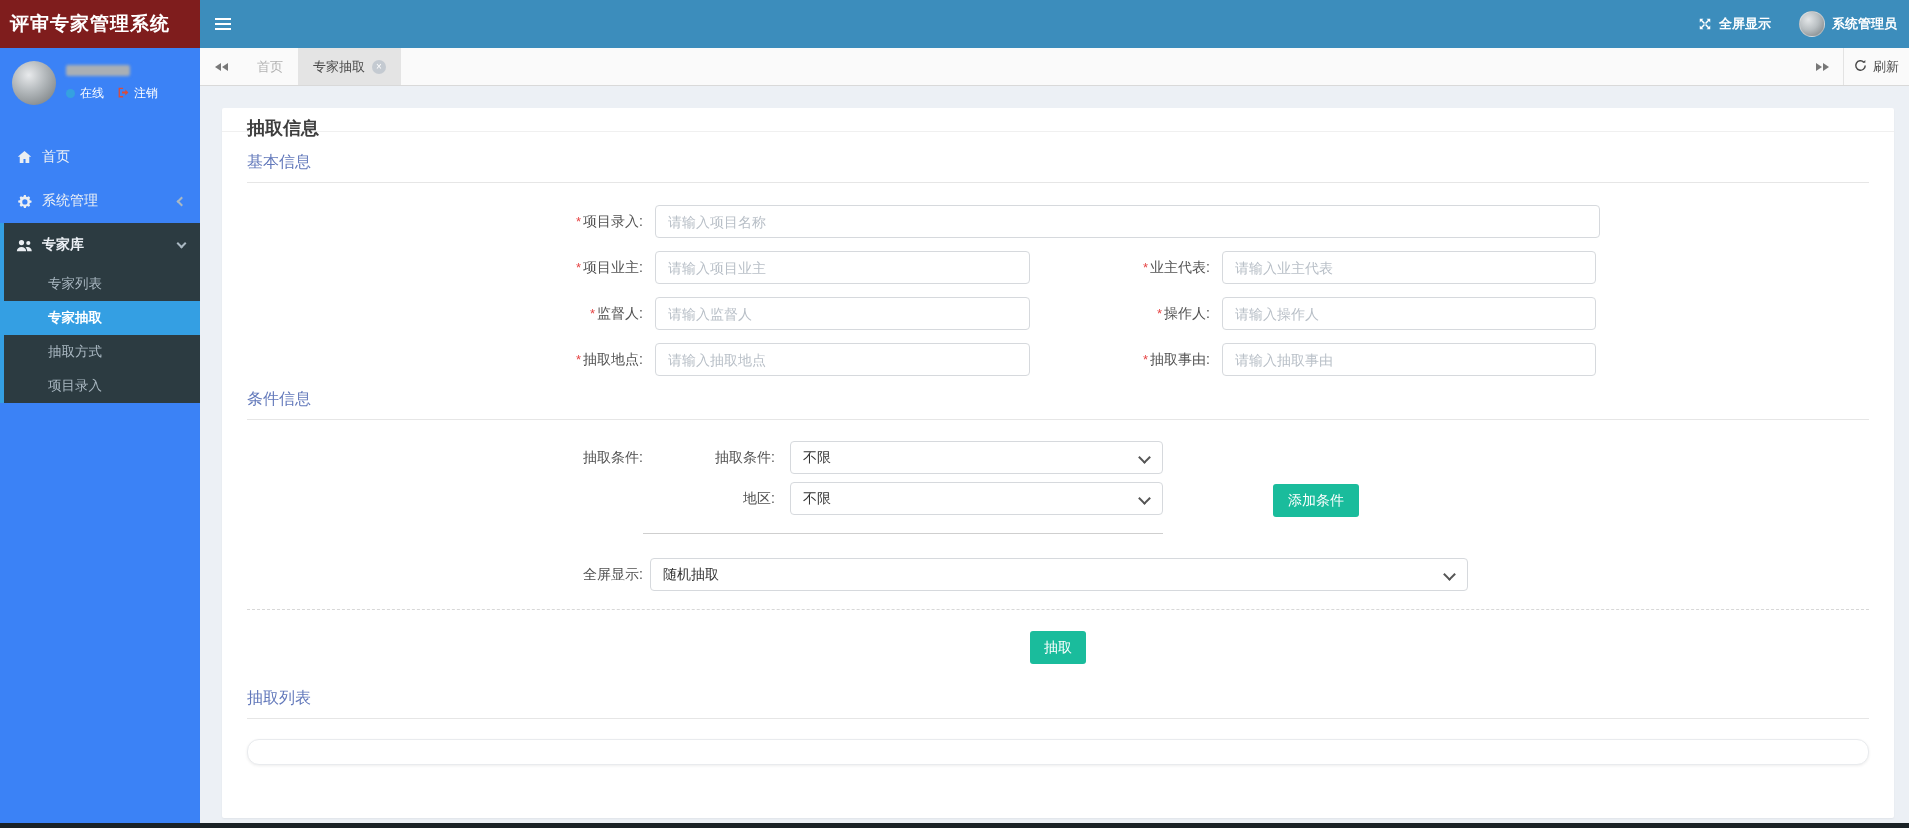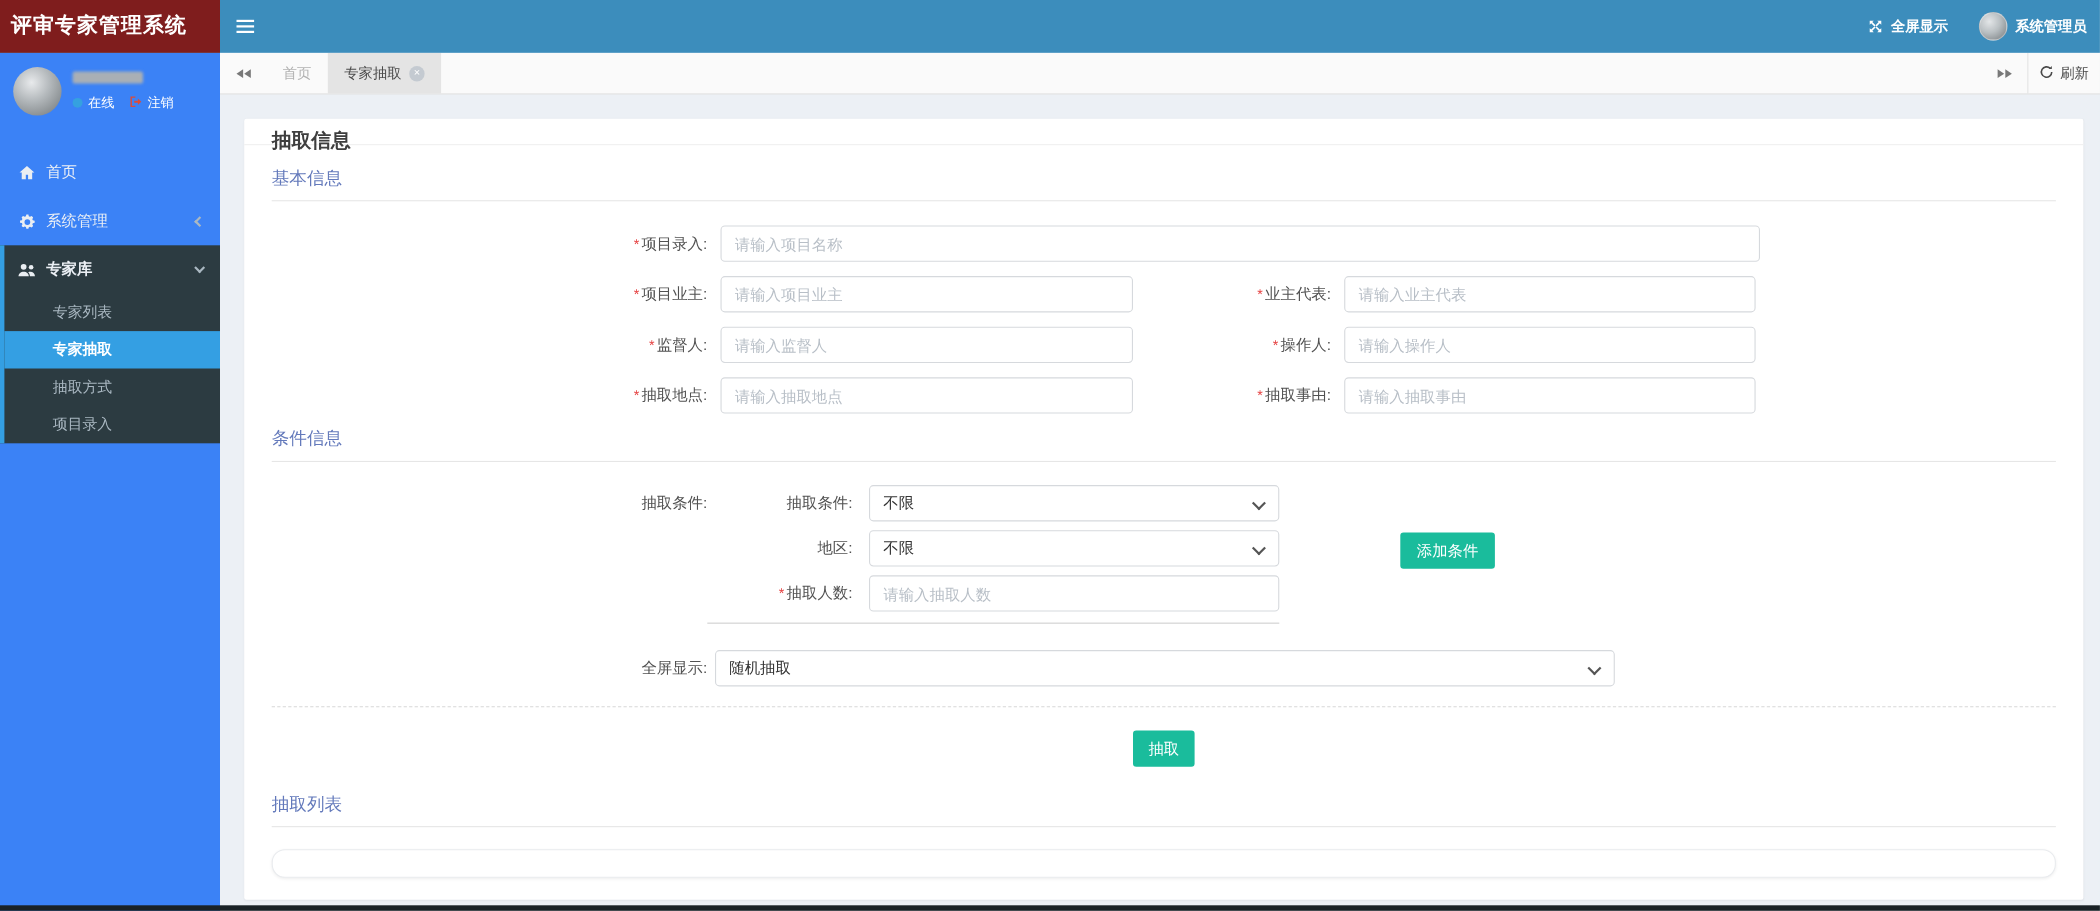--- a/index.html
+++ b/index.html
@@ -271,24 +271,20 @@
               <div class="select-box">
                 <span>不限</span>
               </div>
             </div>
             <div class="cond-row">
               <div class="clabel">地区:</div>
               <div class="select-box">
                 <span>不限</span>
               </div>
             </div>
-            <div class="cond-row" style="margin-bottom:0;">
-              <div class="clabel"><span class="req">*</span><span>抽取人数:</span></div>
-              <input class="txt count-input" placeholder="请输入抽取人数" style="">
-            </div>
           </div>
           <button class="add-btn">添加条件</button>
         </div>
 
         <div class="method-row">
           <div class="mlabel">全屏显示:</div>
           <div class="select-box method-select">
             <span>随机抽取</span>
           </div>
         </div>

